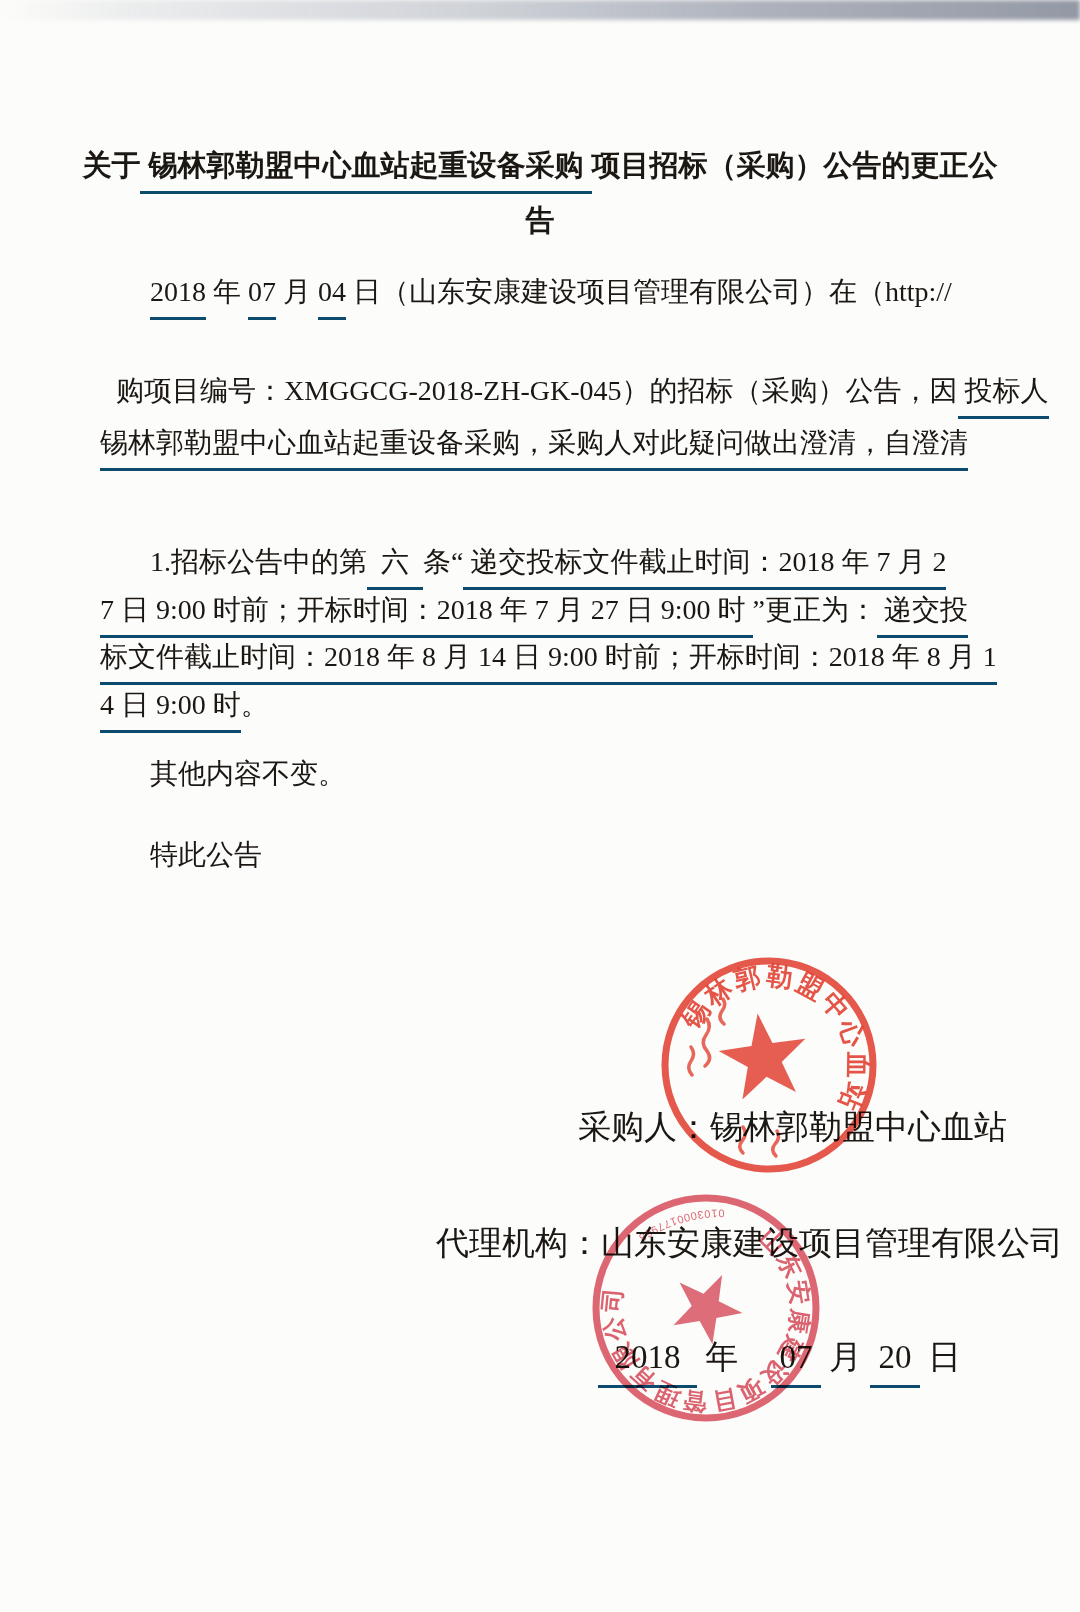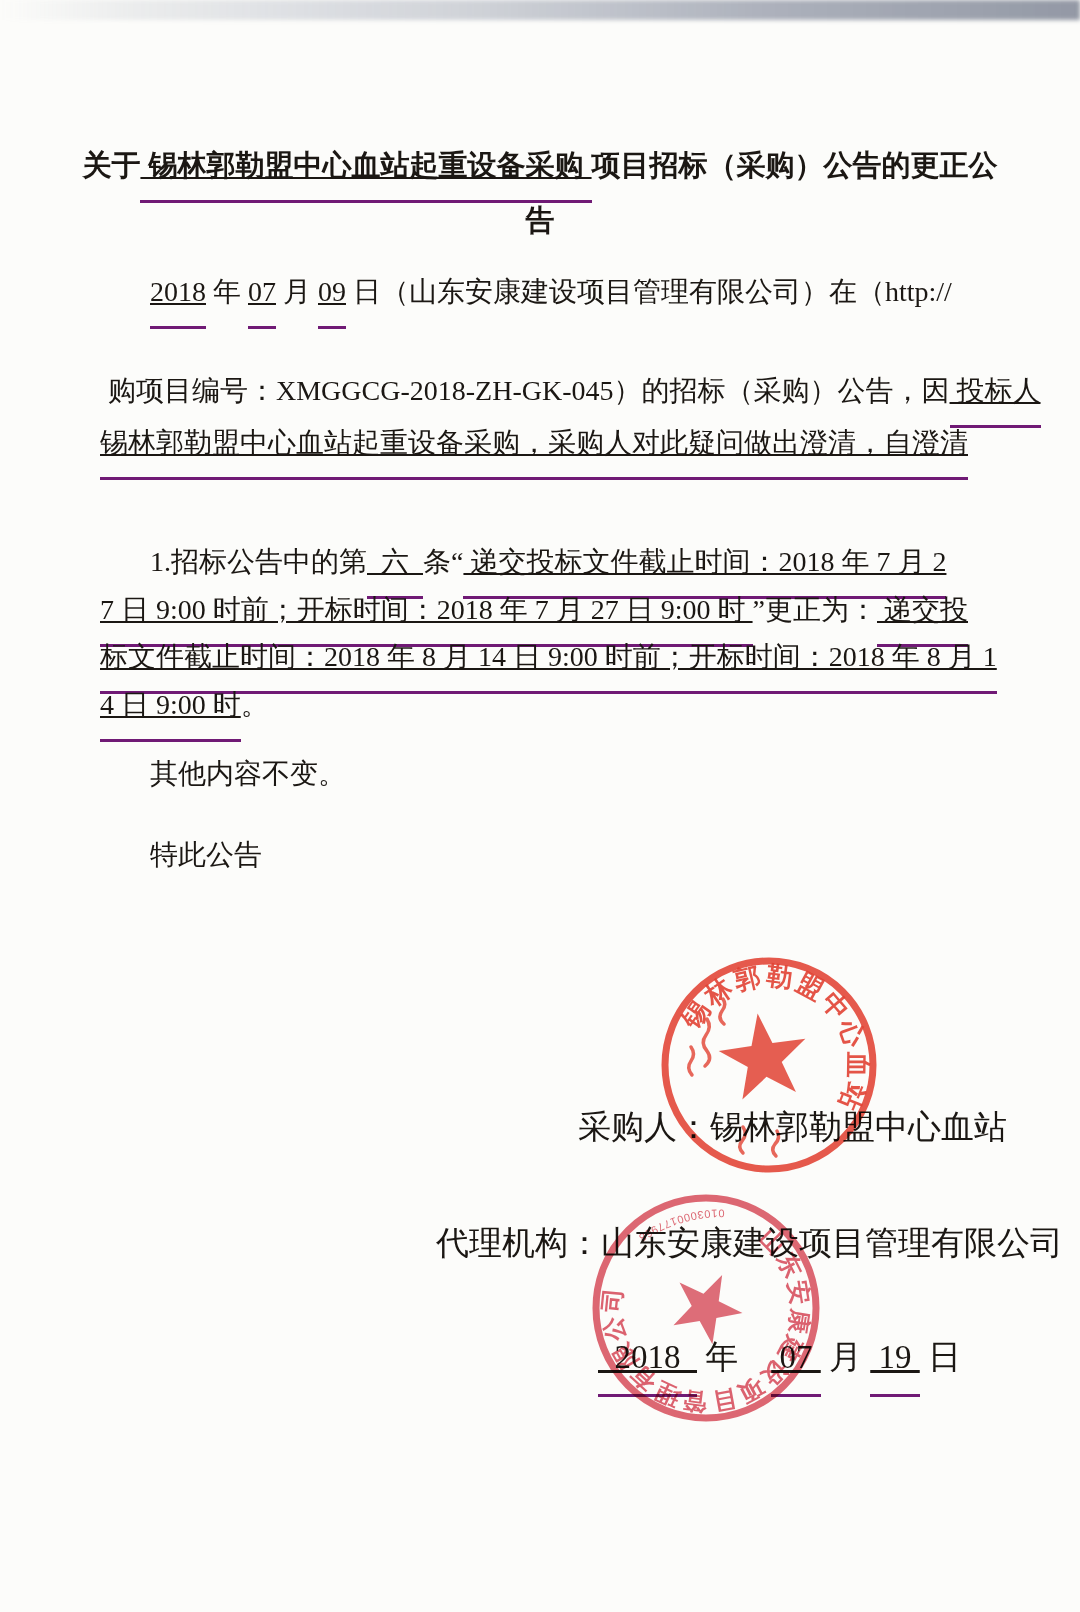--- a/index.html
+++ b/index.html
@@ -14,21 +14,21 @@
     position:absolute;left:0;top:0;width:1080px;height:20px;
     background:linear-gradient(90deg,
       rgba(120,130,150,0) 0%,
       rgba(120,130,150,.12) 12%,
       rgba(100,110,135,.30) 45%,
       rgba(80,90,115,.45) 70%,
       rgba(60,70,95,.55) 100%);
     filter:blur(2px);
   }
   .line{position:absolute;font-size:28px;line-height:38px;white-space:pre;}
-  .u{border-bottom:3px solid #701a75;padding-bottom:19px;text-decoration:underline;}
+  .u{border-bottom:3px solid #0c4a6e;padding-bottom:10px;}
   .title-l1,.title-l2{
     position:absolute;left:0;width:100%;text-align:center;
     font-family:"Liberation Sans","DejaVu Sans",sans-serif;
     font-weight:700;font-size:29px;white-space:pre;
   }
   .title-l1{top:146px;}
   .title-l2{top:201px;}
   .sig{font-size:33px;margin-top:24px;}
   .stamp{position:absolute;mix-blend-mode:multiply;opacity:.92;}
   .stamp text{font-family:"Liberation Sans","DejaVu Sans",sans-serif;}
@@ -36,35 +36,35 @@
 </head>
 <body>
 
 <div class="page">
 
   <div class="top-smudge"></div>
 
   <div class="title-l1"><span>关于</span><span class="u"> 锡林郭勒盟中心血站起重设备采购 </span><span>项目招标（采购）公告的更正公</span></div>
   <div class="title-l2">告</div>
 
-  <div class="line" style="left:150px;top:273px"><span class="u">2018</span><span> 年 </span><span class="u">07</span><span> 月 </span><span class="u">09</span><span> 日（山东安康建设项目管理有限公司）在（http://</span></div>
-  <div class="line" style="left:108px;top:372px"><span>购项目编号：XMGGCG-2018-ZH-GK-045）的招标（采购）公告，因</span><span class="u"> 投标人</span></div>
+  <div class="line" style="left:150px;top:273px"><span class="u">2018</span><span> 年 </span><span class="u">07</span><span> 月 </span><span class="u">04</span><span> 日（山东安康建设项目管理有限公司）在（http://</span></div>
+  <div class="line" style="left:116px;top:372px"><span>购项目编号：XMGGCG-2018-ZH-GK-045）的招标（采购）公告，因</span><span class="u"> 投标人</span></div>
   <div class="line" style="left:100px;top:424px"><span class="u">锡林郭勒盟中心血站起重设备采购，采购人对此疑问做出澄清，自澄清</span></div>
 
   <div class="line" style="left:150px;top:543px"><span>1.招标公告中的第</span><span class="u">  六  </span><span>条“</span><span class="u"> 递交投标文件截止时间：2018 年 7 月 2</span></div>
   <div class="line" style="left:100px;top:591px"><span class="u">7 日 9:00 时前；开标时间：2018 年 7 月 27 日 9:00 时 </span><span>”更正为：</span><span class="u"> 递交投</span></div>
   <div class="line" style="left:100px;top:638px"><span class="u">标文件截止时间：2018 年 8 月 14 日 9:00 时前；开标时间：2018 年 8 月 1</span></div>
   <div class="line" style="left:100px;top:686px"><span class="u">4 日 9:00 时</span><span>。</span></div>
 
   <div class="line" style="left:150px;top:755px">其他内容不变。</div>
   <div class="line" style="left:150px;top:836px">特此公告</div>
 
   <div class="line sig" style="left:578px;top:1084px"><span>采购人：</span><span>锡林郭勒盟中心血站</span></div>
   <div class="line sig" style="left:436px;top:1200px"><span>代理机构：</span><span>山东安康建设项目管理有限公司</span></div>
-  <div class="line sig" style="left:598px;top:1314px"><span class="u">  2018  </span><span> 年　</span><span class="u"> 07 </span><span> 月 </span><span class="u"> 19 </span><span> 日</span></div>
+  <div class="line sig" style="left:598px;top:1314px"><span class="u">  2018  </span><span> 年　</span><span class="u"> 07 </span><span> 月 </span><span class="u"> 20 </span><span> 日</span></div>
 
   <svg class="stamp" style="left:655px;top:951px" width="228" height="228" viewBox="-114 -114 228 228">
     <defs>
       <path id="s1arc" d="M -72.5 -33.8 A 80 80 0 1 1 65.5 45.9" fill="none"></path>
     </defs>
     <circle cx="0" cy="0" r="104" fill="none" stroke-width="7" stroke-opacity="0.88" stroke="#e23222"></circle>
     <path d="M0,-46 L10.58,-14.56 L43.75,-14.21 L17.12,5.56 L27.04,37.21 L0,18 L-27.04,37.21 L-17.12,5.56 L-43.75,-14.21 L-10.58,-14.56 Z" transform="translate(-5,-6) rotate(-8)" fill-opacity="0.85" fill="#e23222"></path>
     <text font-size="26" letter-spacing="3" font-weight="bold" fill-opacity="0.9" fill="#e23222">
       <textPath href="#s1arc">锡林郭勒盟中心血站</textPath>
     </text>

